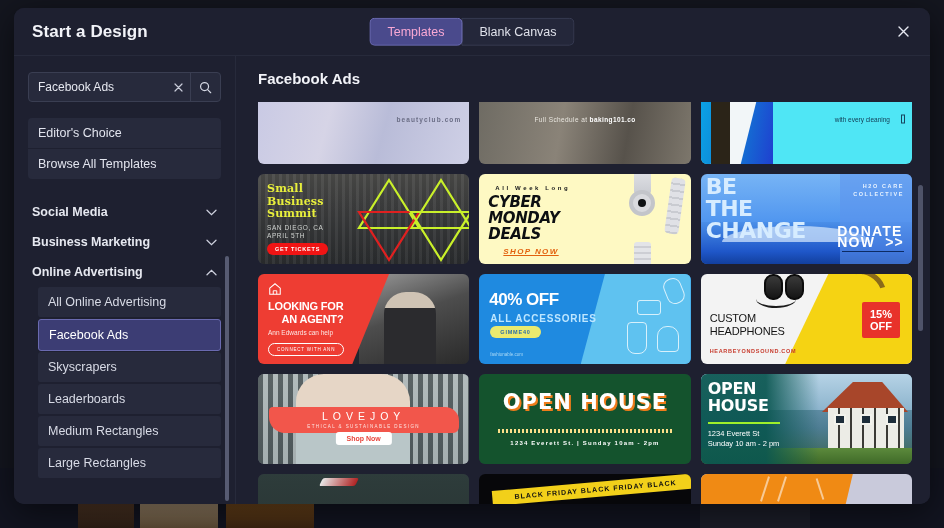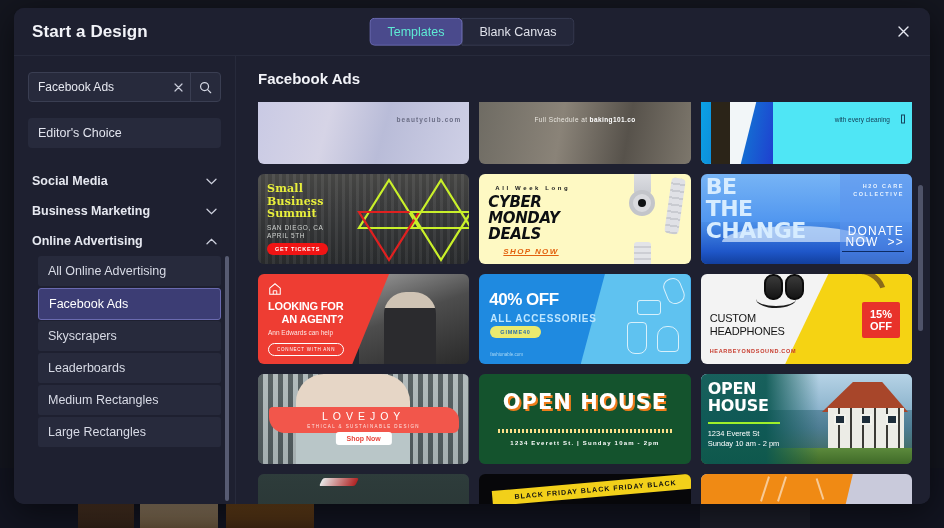--- a/index.html
+++ b/index.html
@@ -70,21 +70,21 @@
     color: #dfe1ea;
     background: #24273a;
     border: 1px solid #3a3e55;
     padding: 7px 17px;
     cursor: pointer;
     line-height: 1;
   }
   .seg-btn.active {
     background: #4a4a8c;
     border-color: #7070b8;
-    color: #5eead4;
+    color: #f9a8d4;
     border-radius: 5px;
     position: relative;
     z-index: 2;
   }
   .seg-btn:not(.active) { border-radius: 0 5px 5px 0; margin-left: -1px; }
   .close-btn {
     position: absolute;
     right: 14px; top: 50%;
     transform: translateY(-50%);
     width: 26px; height: 26px;
@@ -351,22 +351,22 @@
   }
   .t-change .panel {
     position: absolute; right: 0; top: 0; bottom: 0; width: 34%;
     background: rgba(93,148,236,.55);
   }
   .t-change .brand {
     position: absolute; right: 8px; top: 8px; text-align: right;
     font-size: 5.5px; letter-spacing: 1.6px; color: #e8f3ff; line-height: 8px; font-weight: 600;
   }
   .t-change .donate {
-    position: absolute; right: 8px; bottom: 16px; text-align: right;
-    font-size: 12px; letter-spacing: 1.2px; color: #ffffff; line-height: 11px; font-weight: 400;
+    position: absolute; right: 8px; bottom: 16px; 
+    font-size: 14px; letter-spacing: 1.2px; color: #ffffff; line-height: 11px; font-weight: 700;
   }
   .t-change .uline { position: absolute; right: 8px; bottom: 12px; width: 62px; height: 1px; background: #0d2b63; }
 
   
   .t-agent { background: #22262f; text-align: right; }
   .t-agent .photo {
     position: absolute; right: 0; top: 0; bottom: 0; width: 52%;
     background: linear-gradient(160deg,#9a9a9a 0%,#4d4d4d 45%,#2a2a2a 100%);
   }
   .t-agent .person {
@@ -580,20 +580,21 @@
         <button class="search-btn">
           <svg width="13" height="13" viewBox="0 0 14 14">
             <circle cx="6" cy="6" r="4.3" fill="none" stroke="#d3d6e2" stroke-width="1.3"></circle>
             <path d="M9.3 9.3 L12.6 12.6" stroke="#d3d6e2" stroke-width="1.3" stroke-linecap="round"></path>
           </svg>
         </button>
       </div>
 
       <div class="quick-links">
         <button class="quick-link">Editor's Choice</button>
+        <button class="quick-link">Browse All Templates</button>
       </div>
 
       <div class="cat-list">
 
         <button class="cat-head">
           <span>Social Media</span>
           <svg class="chev" width="11" height="7" viewBox="0 0 11 7">
             <path d="M1 1.3 L5.5 5.6 L10 1.3" fill="none" stroke="#cdd0dd" stroke-width="1.3" stroke-linecap="round"></path>
           </svg>
         </button>

